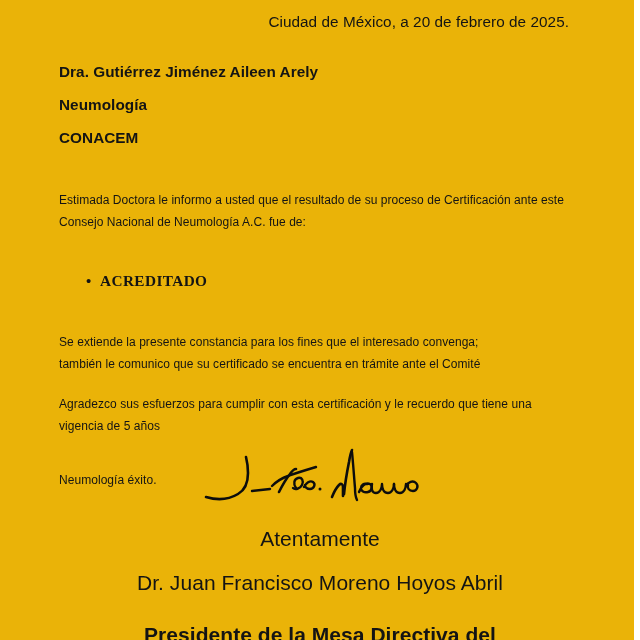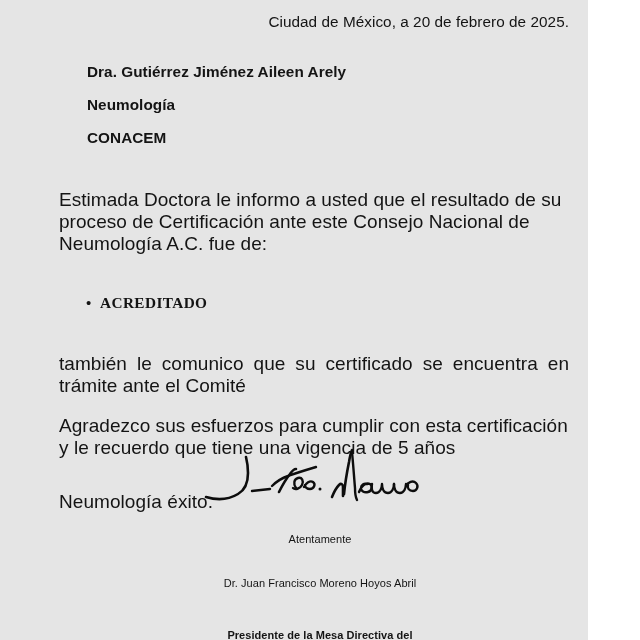--- a/index.html
+++ b/index.html
@@ -11,23 +11,23 @@
     width: 640px;
     height: 640px;
     overflow: hidden;
     font-family: "Liberation Sans", sans-serif;
     color: #141414;
     -webkit-font-smoothing: antialiased;
   }
 
   .page {
     position: relative;
-    width: 588px;
+    width: 634px;
     height: 640px;
-    background: #e5e5e5;
+    background: #eab308;
     box-sizing: border-box;
   }
 
   .content {
     position: absolute;
     left: 59px;
     top: 0;
     width: 510px;
   }
 
@@ -41,28 +41,27 @@
 
   .recipient {
     margin-top: 28px;
   }
   .recipient .r-line {
     font-size: 15.3px;
     font-weight: bold;
     line-height: 22px;
     margin-bottom: 11px;
     letter-spacing: 0.05px;
-    margin-left: 28px;
   }
   .recipient .r-line:last-child {
     margin-bottom: 0;
   }
 
   .para {
-    font-size: 19px;
+    font-size: 12px;
     line-height: 22px;
     letter-spacing: 0.05px;
   }
 
   .para-intro {
     margin-top: 40px;
   }
 
   .bullet-block {
     margin-top: 37px;
@@ -117,21 +116,21 @@
   }
 
   .footer {
     position: absolute;
     left: 0;
     top: 528px;
     width: 640px;
     text-align: center;
   }
   .footer .f-line {
-    font-size: 11px;
+    font-size: 21px;
     line-height: 22px;
     letter-spacing: 0.05px;
   }
   .footer .f-attn {
     margin-bottom: 22px;
   }
   .footer .f-bold {
     font-weight: bold;
   }
   .footer .f-title1 {
@@ -156,20 +155,21 @@
     <div class="para para-intro">Estimada Doctora le informo a usted que el resultado de su proceso de Certificación ante este Consejo Nacional de Neumología A.C. fue de:</div>
 
     <div class="bullet-block">
       <div class="bullet-row">
         <span class="bullet-dot">•</span>
         <span class="bullet-text">ACREDITADO</span>
       </div>
     </div>
 
     <div class="para para-justified">
+      <div>Se extiende la presente constancia para los fines que el interesado convenga;</div>
       <div>también le comunico que su certificado se encuentra en trámite ante el Comité</div>
     </div>
 
     <div class="para para-thanks">Agradezco sus esfuerzos para cumplir con esta certificación y le recuerdo que tiene una vigencia de 5 años</div>
 
     <div class="para para-closing">Neumología éxito.</div>
 
   </div>
 
   <div class="signature-area">

